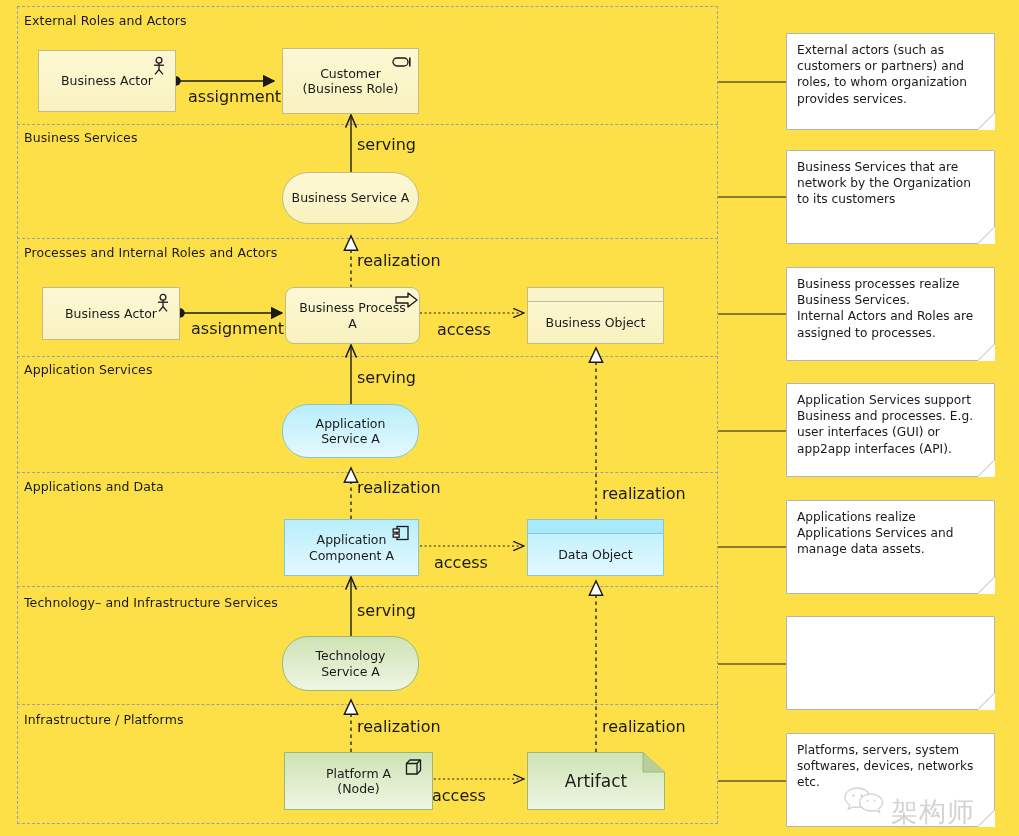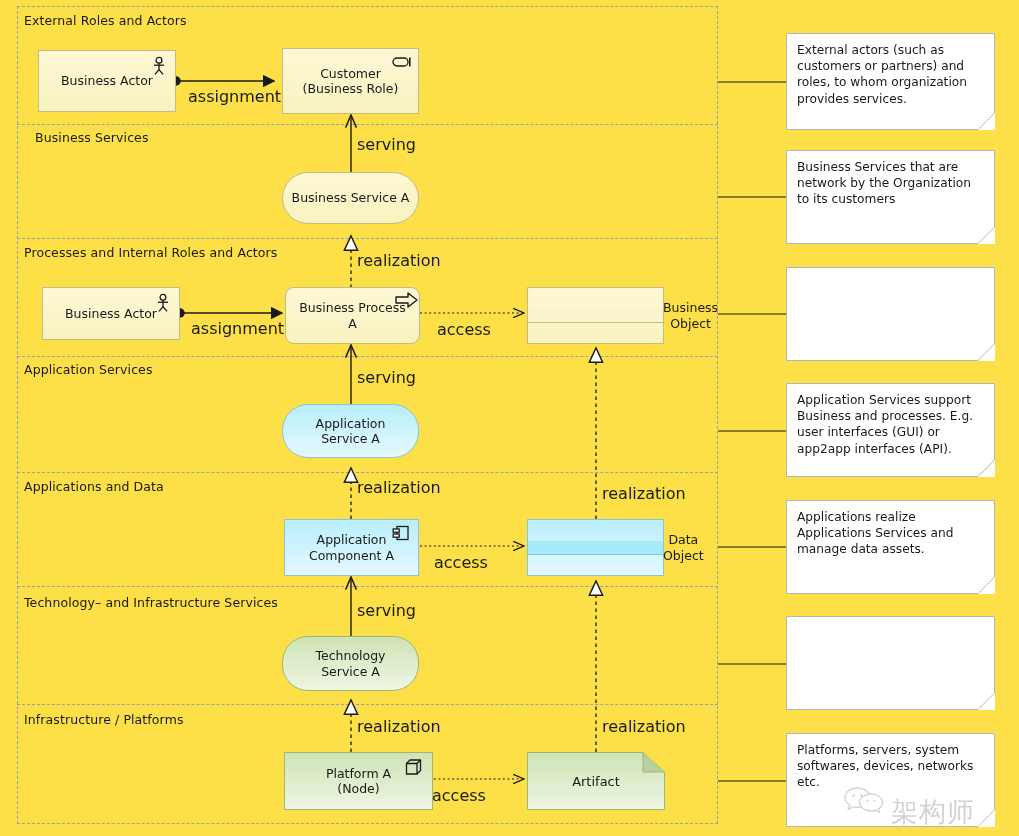--- a/index.html
+++ b/index.html
@@ -67,21 +67,21 @@
   }
   
   .tech {
     background: linear-gradient(180deg, #cfe3b4 0%, #eef6e3 100%);
     border-color: #9bb87c;
   }
 
   .rounded-service { border-radius: 26px; }
 
   
-  .obj { padding: 0; justify-content: flex-start; }
+  .obj { padding: 0; flex-direction: column; justify-content: flex-start; }
   .obj .stripe {
     width: 100%; height: 14px;
     border-bottom: 1px solid #b9b27a;
     flex: 0 0 auto;
   }
   .biz.obj .stripe { background: #faf4cc; border-bottom-color: #c3bc84; }
   .app.obj .stripe { background: #a8e9fa; border-bottom-color: #86c6d6; }
   .obj .objtext {
     flex: 1 1 auto;
     display: flex; align-items: center; justify-content: center;
@@ -89,21 +89,21 @@
   }
 
   
   .artifact { position: absolute; }
   .artifact svg { display: block; }
   .artifact .artifact-label {
     position: absolute;
     left: 0; right: 0; top: 50%;
     transform: translateY(-50%);
     text-align: center;
-    font-size: 13px;
+    font-size: 17px;
     color: #1a1a1a;
   }
 
   
   .node-icon {
     position: absolute;
     right: 6px; top: 5px;
     width: 20px; height: 20px;
     pointer-events: none;
   }
@@ -162,21 +162,21 @@
   <div class="lane-frame"></div>
 
   <div class="lane-div" style="top:124px;"></div>
   <div class="lane-div" style="top:238px;"></div>
   <div class="lane-div" style="top:356px;"></div>
   <div class="lane-div" style="top:472px;"></div>
   <div class="lane-div" style="top:586px;"></div>
   <div class="lane-div" style="top:704px;"></div>
 
   <div class="lane-label" style="top:13px;">External Roles and Actors</div>
-  <div class="lane-label" style="top:130px;margin-left:11px;">Business Services</div>
+  <div class="lane-label" style="top:130px;">Business Services</div>
   <div class="lane-label" style="top:245px;">Processes and Internal Roles and Actors</div>
   <div class="lane-label" style="top:362px;">Application Services</div>
   <div class="lane-label" style="top:479px;">Applications and Data</div>
   <div class="lane-label" style="top:595px;">Technology– and Infrastructure Services</div>
   <div class="lane-label" style="top:712px;">Infrastructure / Platforms</div>
 
   <svg id="wires">
     <defs>
       <marker id="arrowSolid" markerWidth="9" markerHeight="9" refX="8" refY="4.5" orient="auto">
         <path d="M0,0 L9,4.5 L0,9 z" fill="#1a1a1a"></path>
@@ -365,20 +365,22 @@
     <svg width="209" height="94" viewBox="0 0 209 94">
       <path d="M0.5,0.5 L208.5,0.5 L208.5,77 L192,93.5 L0.5,93.5 z" fill="#ffffff" stroke="#b5b5b5" stroke-width="1"></path>
     </svg>
     <div class="note-text">Business Services that are network by the Organization to its customers</div>
   </div>
 
   <div class="note" style="left:786px; top:267px; height:94px;">
     <svg width="209" height="94" viewBox="0 0 209 94">
       <path d="M0.5,0.5 L208.5,0.5 L208.5,77 L192,93.5 L0.5,93.5 z" fill="#ffffff" stroke="#b5b5b5" stroke-width="1"></path>
     </svg>
+    <div class="note-text" style="white-space:pre-line;">Business processes realize Business Services.
+Internal Actors and Roles are assigned to processes.</div>
   </div>
 
   <div class="note" style="left:786px; top:383px; height:94px;">
     <svg width="209" height="94" viewBox="0 0 209 94">
       <path d="M0.5,0.5 L208.5,0.5 L208.5,77 L192,93.5 L0.5,93.5 z" fill="#ffffff" stroke="#b5b5b5" stroke-width="1"></path>
     </svg>
     <div class="note-text">Application Services support Business and processes. E.g. user interfaces (GUI) or app2app interfaces (API).</div>
   </div>
 
   <div class="note" style="left:786px; top:500px; height:94px;">

